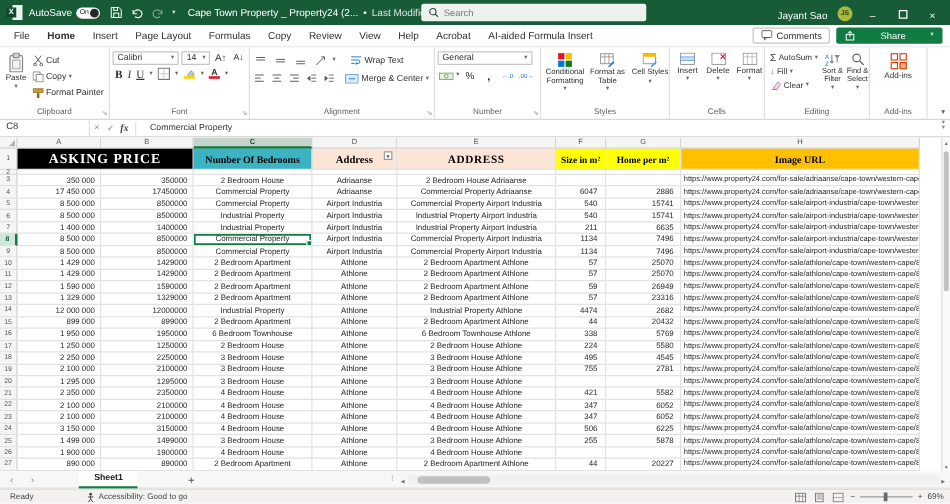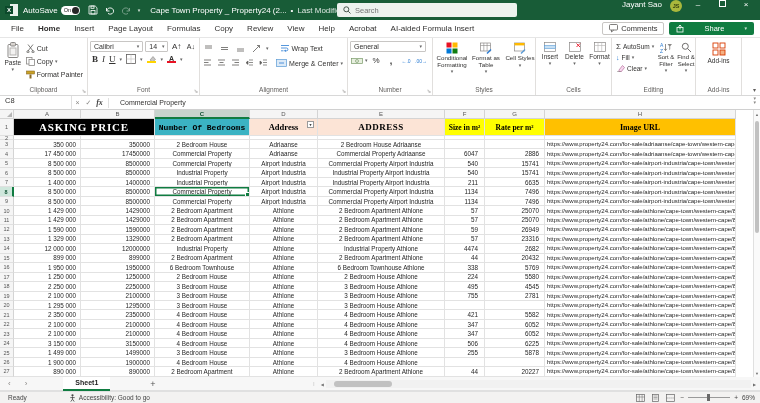--- a/index.html
+++ b/index.html
@@ -21,21 +21,21 @@
   .toggle .on{font-size:5.5px;color:#1b1b1b;margin-left:3px;}
   .toggle .knob{position:absolute;right:1px;width:7px;height:7px;border-radius:50%;background:#262626;}
   .qat{display:flex;align-items:center;gap:6px;margin-left:3px;}
   .qat .dim{opacity:.45}
   .tb-title{display:flex;align-items:center;gap:4px;margin-left:10px;white-space:nowrap;}
   .tb-title .mod{opacity:.85}
   .chev{font-size:5px;line-height:1;color:#666;}
   .tb-title .chev, .titlebar .chev{color:#d6e4da;}
   .searchbox{position:absolute;left:337px;top:3px;width:180px;height:14px;background:#edf2ee;border-radius:2px;display:flex;align-items:center;gap:4px;padding:0 6px;color:#36463c;}
   .searchbox input{border:none;background:transparent;outline:none;font-size:7.5px;color:#36463c;width:100%;font-family:"Liberation Sans",sans-serif;}
-  .tb-right{position:absolute;right:0;top:0;height:17px;display:flex;align-items:flex-start;gap:8px;padding-right:6px;}
+  .tb-right{position:absolute;right:0;top:0;height:17px;display:flex;align-items:flex-end;gap:8px;padding-right:6px;}
   .avatar{width:12px;height:12px;border-radius:50%;background:#A9B83C;color:#33400e;font-size:5.5px;font-weight:bold;display:flex;align-items:center;justify-content:center;}
   .winbtn{width:16px;text-align:center;font-size:8px;color:#fff;}
   .winrest{width:7px;height:7px;border:1px solid #fff;display:inline-block;}
   
   .tabsrow{height:18px;background:#fff;display:flex;align-items:center;padding:0 6px 0 4px;border-bottom:1px solid #e6e6e6;}
   .rtab{font-size:8px;padding:0 7px;height:29px;display:flex;align-items:center;position:relative;color:#323130;}
   .rtab.active{font-weight:bold;}
   .rtab.active::after{content:"";position:absolute;left:6px;right:6px;bottom:0;height:2px;background:var(--green);}
   .tabact{margin-left:auto;display:flex;align-items:center;gap:5px;}
   .commentsbtn{display:flex;align-items:center;gap:3px;border:1px solid #c8c6c4;border-radius:2px;height:13px;padding:0 6px;font-size:7.5px;background:#fff;}
@@ -79,21 +79,21 @@
   .w-a{width:67px}.w-b{width:74px}.w-c{width:95px}.w-d{width:68px}.w-e{width:127px}.w-f{width:40px}.w-g{width:60px}.w-h{width:191px}
   .al-a,.al-b{justify-content:flex-end;padding-right:4px;}
   .al-c,.al-d,.al-e{justify-content:center;}
   .al-f{justify-content:flex-end;padding-right:6px;}
   .al-g{justify-content:flex-end;padding-right:5px;}
   .al-h{justify-content:flex-start;padding-left:2px;font-size:6px;color:#262626;}
   .selcell{position:relative;box-shadow:inset 0 0 0 1.5px var(--green);}
   .selcell::after{content:"";position:absolute;right:0;bottom:0;width:3px;height:3px;background:var(--green);border-top:1px solid #fff;border-left:1px solid #fff;}
   .hcell{font-family:"Liberation Serif",serif;font-weight:bold;justify-content:center;color:#000;}
   .h-ab{background:#000;color:#fff;font-size:11px;letter-spacing:.8px;width:141px;}
-  .h-c{background:var(--teal);font-size:8px;font-family:Liberation Mono, monospace;}
+  .h-c{background:var(--teal);font-size:8px;}
   .h-d{background:var(--peach);font-size:8.5px;position:relative;}
   .h-e{background:var(--peach);font-size:9px;letter-spacing:.5px;}
   .h-f,.h-g{background:var(--yellow);font-size:7.5px;}
   .h-h{background:var(--orange);font-size:8px;}
   .filterbtn{position:absolute;right:3px;top:2px;width:7px;height:7px;background:#fff;border:1px solid #9a9a9a;font-size:4px;color:#444;display:flex;align-items:center;justify-content:center;font-family:"Liberation Sans",sans-serif;}
   .vscroll{position:absolute;right:0;top:0;width:7px;height:267px;background:#fafafa;border-left:1px solid #e0e0e0;}
   .vscroll .arr{height:8px;display:flex;align-items:center;justify-content:center;font-size:4px;color:#707070;}
   .vscroll .thumb{position:absolute;left:1px;right:1px;top:11px;height:112px;background:#c1c1c1;border-radius:2px;}
   .vscroll .arrb{position:absolute;bottom:0;left:0;right:0;}
   
@@ -550,21 +550,21 @@
       </div>
   </div>
   <div>
       <div class="grow r1">
         <div class="rowhdr">1</div>
         <div class="cell hcell h-ab">ASKING PRICE</div>
         <div class="cell hcell h-c w-c">Number Of Bedrooms</div>
         <div class="cell hcell h-d w-d">Address<span class="filterbtn">▾</span></div>
         <div class="cell hcell h-e w-e">ADDRESS</div>
         <div class="cell hcell h-f w-f">Size in m²</div>
-        <div class="cell hcell h-g w-g">Rate per  m²</div>
+        <div class="cell hcell h-g w-g">Home per  m²</div>
         <div class="cell hcell h-h w-h">Image URL</div>
       </div>
       <div class="grow thin">
         <div class="rowhdr">2</div>
         <div class="cell w-a al-a"></div>
         <div class="cell w-b al-b"></div>
         <div class="cell w-c al-c"></div>
         <div class="cell w-d al-d"></div>
         <div class="cell w-e al-e"></div>
         <div class="cell w-f al-f"></div>

